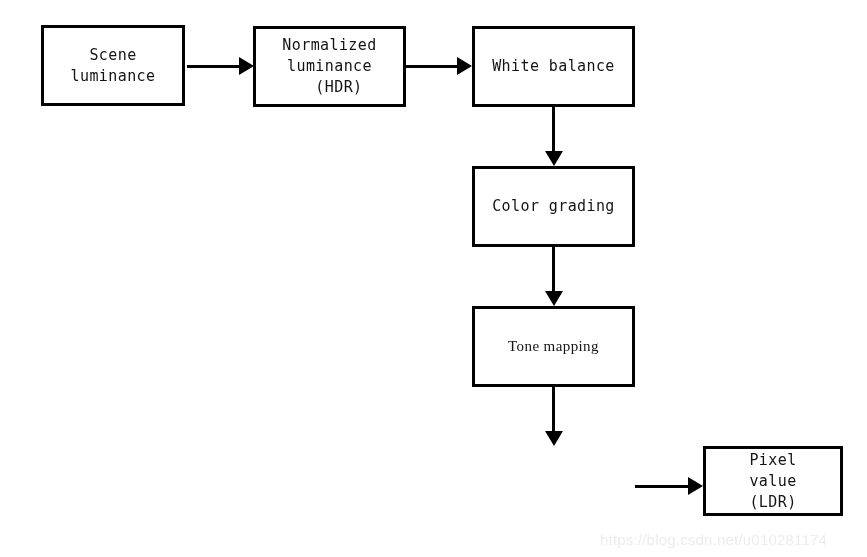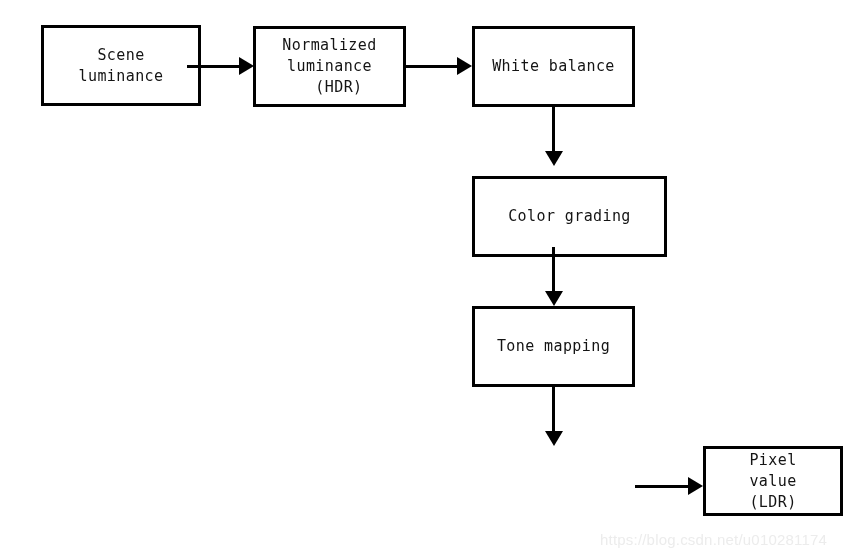--- a/index.html
+++ b/index.html
@@ -34,25 +34,25 @@
     font-family: "DejaVu Sans Mono", "Liberation Mono", monospace;
     font-size: 15px;
     line-height: 21px;
     letter-spacing: 0.4px;
     white-space: pre;
   }
   .node-label {
     display: block;
     white-space: pre;
   }
-  #node-scene-luminance  { left: 41px;  top: 25px;  width: 160px; height: 81px; }
+  #node-scene-luminance  { left: 41px;  top: 25px;  width: 144px; height: 81px; }
   #node-normalized-luminance { left: 253px; top: 26px; width: 153px; height: 81px; }
   #node-white-balance    { left: 472px; top: 26px;  width: 163px; height: 81px; }
-  #node-color-grading    { left: 472px; top: 176px; width: 195px; height: 81px; }
-  #node-tone-mapping     { left: 472px; top: 306px; width: 163px; height: 81px; }
+  #node-color-grading    { left: 472px; top: 166px; width: 163px; height: 81px; }
+  #node-tone-mapping     { left: 472px; top: 306px; width: 163px; height: 81px; font-family: Liberation Serif, serif; }
   #node-oetf             { left: 472px; top: 446px; width: 163px; height: 81px; }
   #node-pixel-value      { left: 703px; top: 446px; width: 140px; height: 70px; }
 
   .connector {
     position: absolute;
     pointer-events: none;
   }
   .conn-line-h {
     position: absolute;
     height: 3px;

